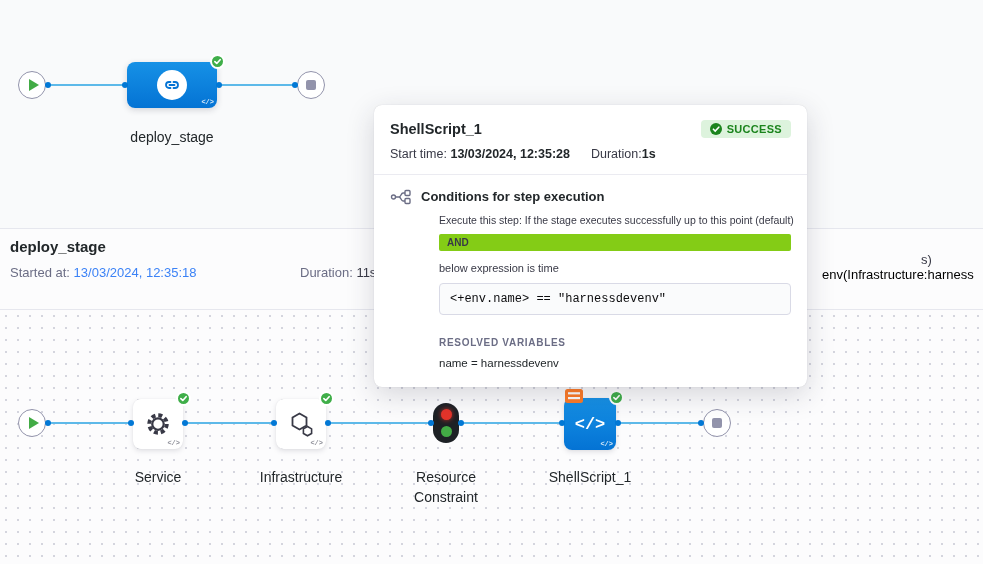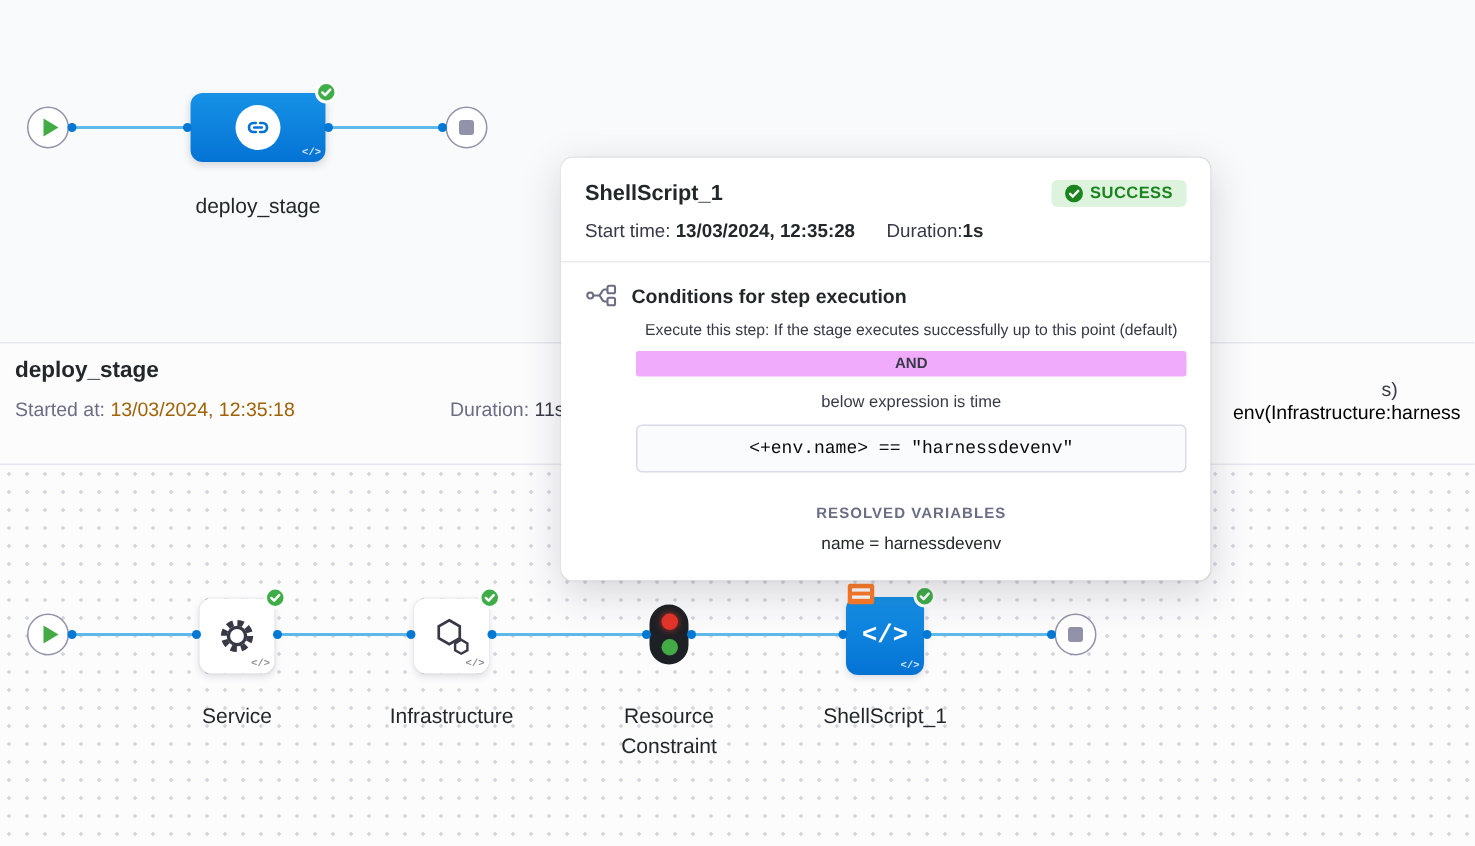--- a/index.html
+++ b/index.html
@@ -52,45 +52,45 @@
              display:flex; flex-direction:column; align-items:center; justify-content:space-evenly; z-index:1; }
   .light { width:11px; height:11px; border-radius:50%; }
   .light.red { background:#e4342a; box-shadow:0 0 5px rgba(228,52,42,.85); }
   .light.green { background:#42ab45; }
 
   .graph-label { position:absolute; text-align:center; font-size:14px; color:#22272a; line-height:1.4; }
 
   
   .stage-title { position:absolute; left:10px; top:9px; font-size:15px; font-weight:700; color:#22272a; }
   .stage-meta  { position:absolute; left:10px; top:36px; font-size:13px; color:#6b6d85; }
-  .stage-meta .val { color:#a16207; }
+  .stage-meta .val { color:#3b82f6; }
   .stage-duration { position:absolute; left:300px; top:36px; font-size:13px; color:#6b6d85; }
   .stage-duration .val { color:#383946; }
   .frag1 { position:absolute; left:921px; top:23px; font-size:13px; color:#383946; white-space:nowrap; }
   .frag2 { position:absolute; left:822px; top:38px; font-size:13px; color:#000000; white-space:nowrap; }
 
   
   .popover { position:absolute; left:374px; top:105px; width:433px; background:#fff; border-radius:8px;
              box-shadow:0 8px 28px rgba(40,41,61,.18), 0 0 1px rgba(40,41,61,.2); z-index:20; }
   .pop-header { padding:15px 16px 13px; }
   .pop-title-row { display:flex; align-items:center; justify-content:space-between; }
   .pop-title { font-size:14.5px; font-weight:700; color:#22272a; }
   .status-badge { display:inline-flex; align-items:center; gap:5px; background:#ddf3dd;
                   padding:3px 9px; border-radius:4px; font-size:11px; font-weight:700;
                   color:#1b841d; letter-spacing:.3px; }
   .pop-time-row { margin-top:9px; font-size:12.5px; color:#383946; }
   .pop-time-row .bold { font-weight:700; color:#22272a; }
   .pop-time-row .gap { display:inline-block; width:14px; }
   .pop-divider { height:1px; background:#ebebf1; }
   .pop-body { padding:14px 16px 18px; }
-  .cond-head { display:flex; align-items:center; gap:9px; }
+  .cond-head { display:flex; gap:9px; }
   .cond-head .head-txt { font-size:13px; font-weight:700; color:#22272a; }
-  .cond-content { margin-left:34px;text-align:center; }
+  .cond-content { margin-left:49px; }
   .cond-line { margin-top:9px; font-size:10.5px; color:#383946; white-space:nowrap; }
-  .and-bar { margin-top:8px; background:#f0abfc; border-radius:2px; padding:3px 8px;
+  .and-bar { margin-top:8px; background:#84cc16; border-radius:2px; padding:3px 8px;
              font-size:10px; font-weight:700; color:#383946; }
   .cond-line2 { margin-top:11px; font-size:11px; color:#383946; }
   .expr-box { margin-top:9px; border:1px solid #d9dae6; background:#fafbfc; border-radius:4px;
               padding:8px 10px; font-family:"Liberation Mono", monospace; font-size:12px; color:#0b0b0d; }
   .resolved-h { margin-top:22px; font-size:10px; font-weight:700; color:#6b6d85; letter-spacing:.7px; }
   .resolved-v { margin-top:9px; font-size:11.5px; color:#22272a; }
 </style>
 </head>
 <body>
 

